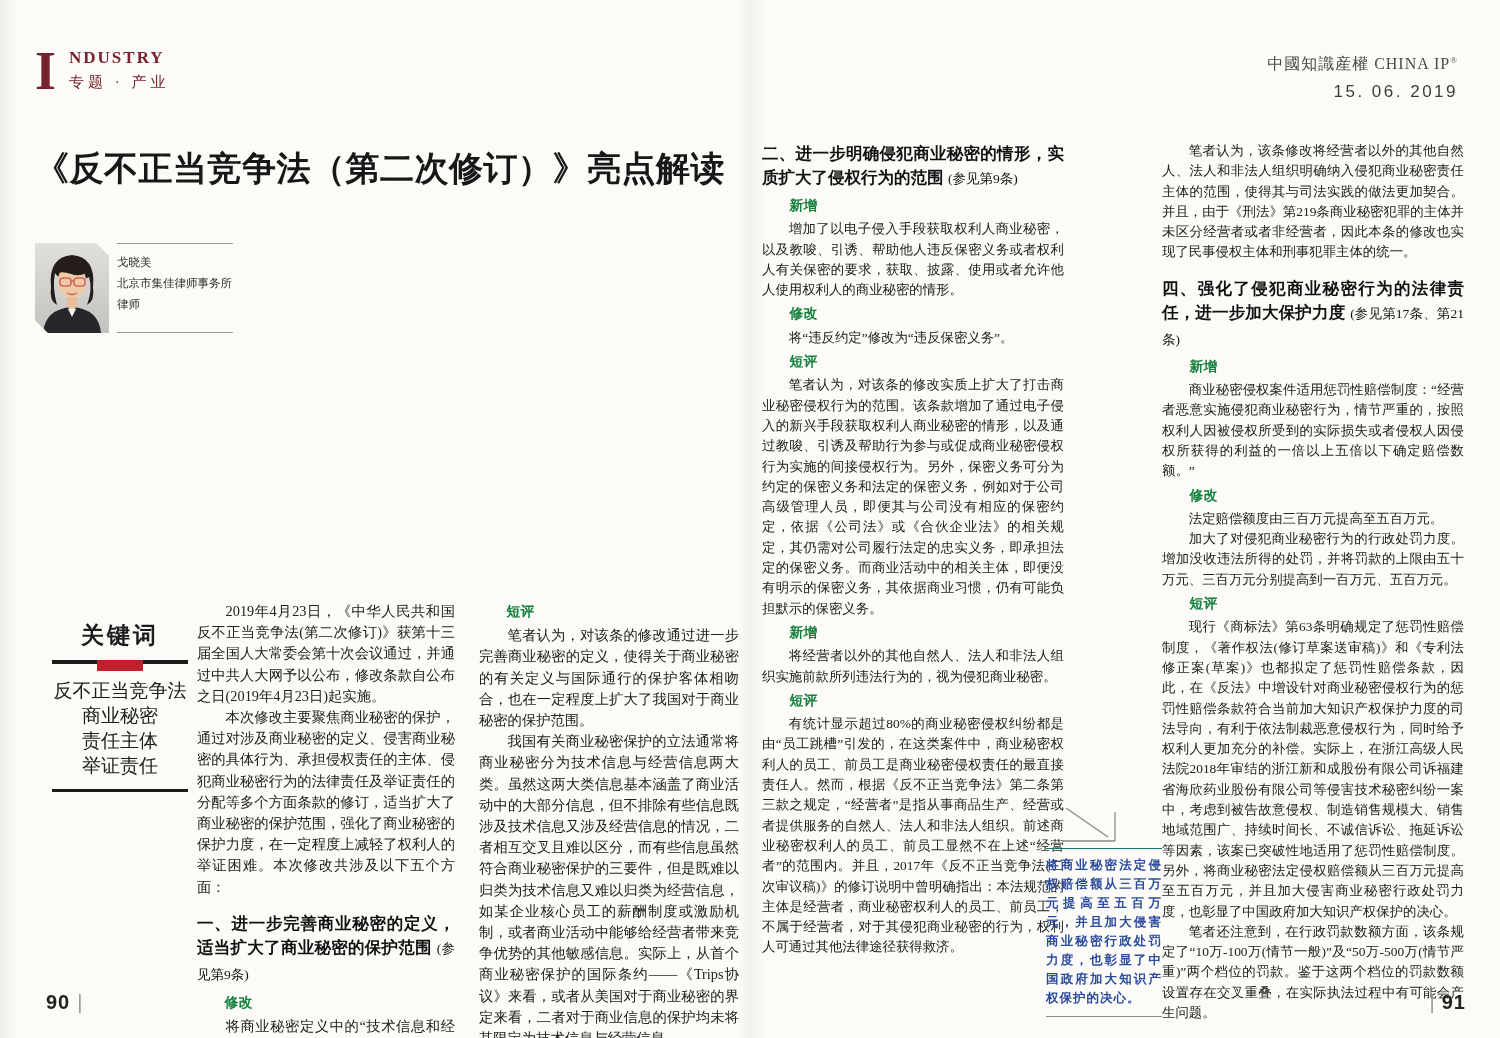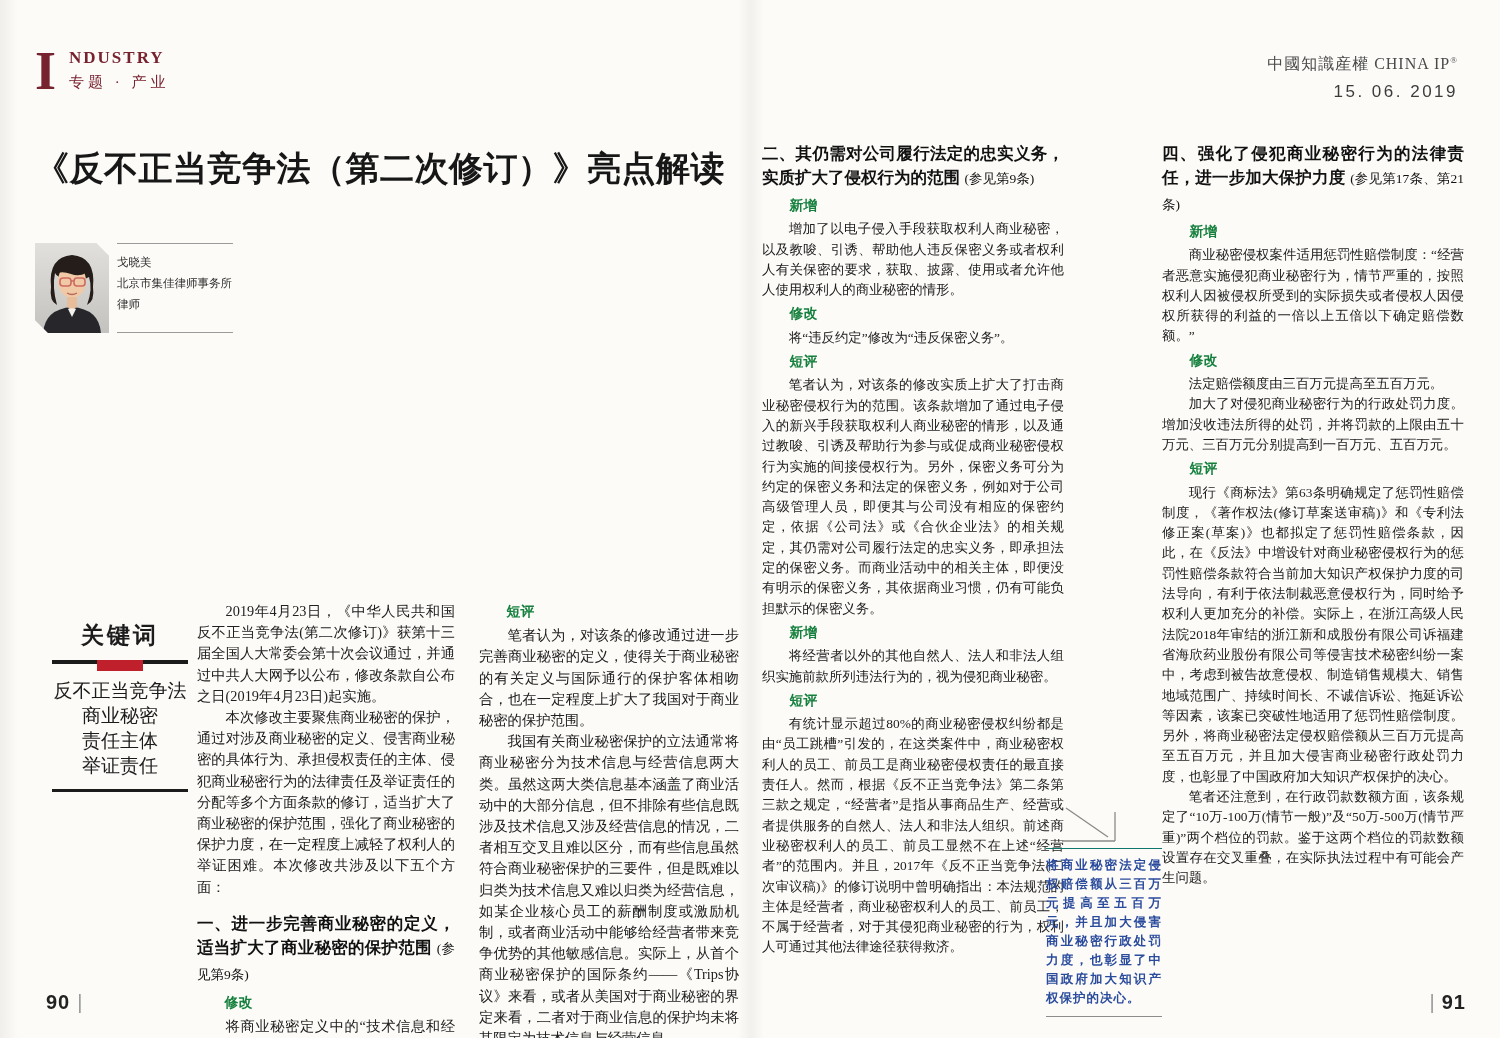--- a/index.html
+++ b/index.html
@@ -170,21 +170,21 @@
   </div>
 
   <div class="col col-narrow" style="left:479px; top:601px; width:260px;">
     <div class="sublabel">短评</div>
     <p class="para">笔者认为，对该条的修改通过进一步完善商业秘密的定义，使得关于商业秘密的有关定义与国际通行的保护客体相吻合，也在一定程度上扩大了我国对于商业秘密的保护范围。</p>
     <p class="para">我国有关商业秘密保护的立法通常将商业秘密分为技术信息与经营信息两大类。虽然这两大类信息基本涵盖了商业活动中的大部分信息，但不排除有些信息既涉及技术信息又涉及经营信息的情况，二者相互交叉且难以区分，而有些信息虽然符合商业秘密保护的三要件，但是既难以归类为技术信息又难以归类为经营信息，如某企业核心员工的薪酬制度或激励机制，或者商业活动中能够给经营者带来竞争优势的其他敏感信息。实际上，从首个商业秘密保护的国际条约——《Trips协议》来看，或者从美国对于商业秘密的界定来看，二者对于商业信息的保护均未将其限定为技术信息与经营信息。</p>
   </div>
 
   <div class="col col-wide" style="left:762px; top:141px;">
     <h3 class="sec-heading">
-      <span>二、其仍需对公司履行法定的忠实义务，实质扩大了侵权行为的范围</span>
+      <span>二、进一步明确侵犯商业秘密的情形，实质扩大了侵权行为的范围</span>
       <span class="sec-ref">(参见第9条)</span>
     </h3>
     <div class="sublabel">新增</div>
     <p class="para">增加了以电子侵入手段获取权利人商业秘密，以及教唆、引诱、帮助他人违反保密义务或者权利人有关保密的要求，获取、披露、使用或者允许他人使用权利人的商业秘密的情形。</p>
     <div class="sublabel">修改</div>
     <p class="para">将“违反约定”修改为“违反保密义务”。</p>
     <div class="sublabel">短评</div>
     <p class="para">笔者认为，对该条的修改实质上扩大了打击商业秘密侵权行为的范围。该条款增加了通过电子侵入的新兴手段获取权利人商业秘密的情形，以及通过教唆、引诱及帮助行为参与或促成商业秘密侵权行为实施的间接侵权行为。另外，保密义务可分为约定的保密义务和法定的保密义务，例如对于公司高级管理人员，即便其与公司没有相应的保密约定，依据《公司法》或《合伙企业法》的相关规定，其仍需对公司履行法定的忠实义务，即承担法定的保密义务。而商业活动中的相关主体，即便没有明示的保密义务，其依据商业习惯，仍有可能负担默示的保密义务。</p>
     <div class="sublabel">新增</div>
     <p class="para">将经营者以外的其他自然人、法人和非法人组织实施前款所列违法行为的，视为侵犯商业秘密。</p>
@@ -195,20 +195,21 @@
   <div class="pull-quote">
     <svg class="pq-arrow" width="58" height="38" viewBox="0 0 58 38" xmlns="http://www.w3.org/2000/svg">
       <line x1="6" y1="2" x2="48" y2="31" stroke="#8a8a8a" stroke-width="1.3"></line>
       <line x1="55" y1="6" x2="55" y2="35" stroke="#8a8a8a" stroke-width="1.3"></line>
       <line x1="2" y1="35" x2="55" y2="35" stroke="#8a8a8a" stroke-width="1.3"></line>
     </svg>
     <div class="pq-text">将商业秘密法定侵权赔偿额从三百万元提高至五百万元，并且加大侵害商业秘密行政处罚力度，也彰显了中国政府加大知识产权保护的决心。</div>
   </div>
 
   <div class="col col-wide" style="left:1162px; top:141px;">
+    <p class="para">笔者认为，该条修改将经营者以外的其他自然人、法人和非法人组织明确纳入侵犯商业秘密责任主体的范围，使得其与司法实践的做法更加契合。并且，由于《刑法》第219条商业秘密犯罪的主体并未区分经营者或者非经营者，因此本条的修改也实现了民事侵权主体和刑事犯罪主体的统一。</p>
     <h3 class="sec-heading">
       <span>四、强化了侵犯商业秘密行为的法律责任，进一步加大保护力度</span>
       <span class="sec-ref">(参见第17条、第21条)</span>
     </h3>
     <div class="sublabel">新增</div>
     <p class="para">商业秘密侵权案件适用惩罚性赔偿制度：“经营者恶意实施侵犯商业秘密行为，情节严重的，按照权利人因被侵权所受到的实际损失或者侵权人因侵权所获得的利益的一倍以上五倍以下确定赔偿数额。”</p>
     <div class="sublabel">修改</div>
     <p class="para">法定赔偿额度由三百万元提高至五百万元。</p>
     <p class="para">加大了对侵犯商业秘密行为的行政处罚力度。增加没收违法所得的处罚，并将罚款的上限由五十万元、三百万元分别提高到一百万元、五百万元。</p>
     <div class="sublabel">短评</div>

